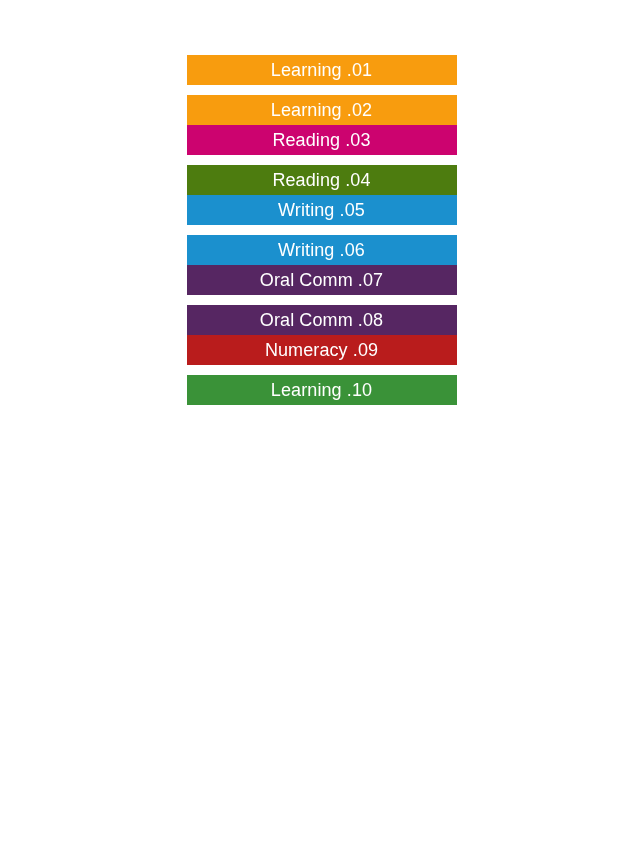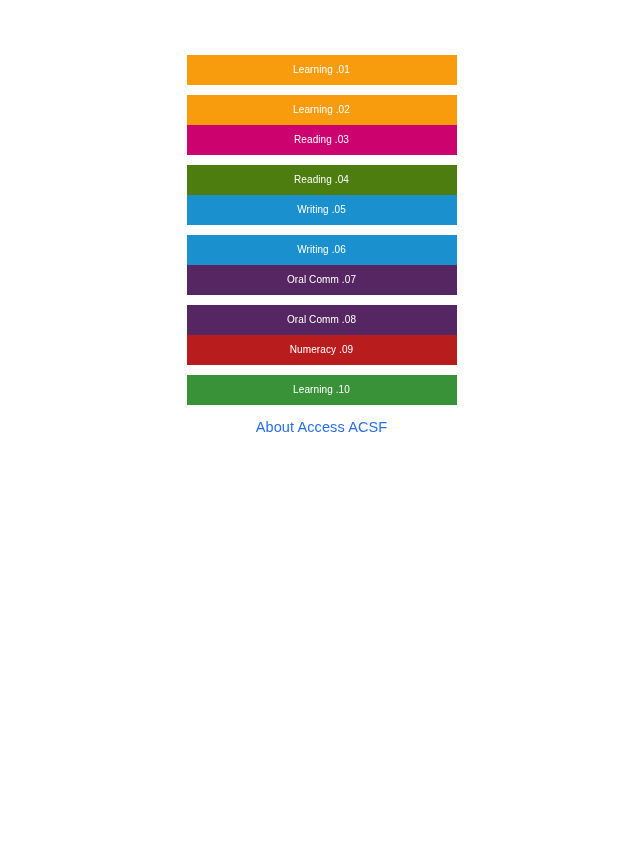--- a/index.html
+++ b/index.html
@@ -44,21 +44,21 @@
   }
 
   .bar {
     width: 270px;
     height: 30px;
     box-sizing: border-box;
     display: flex;
     align-items: center;
     justify-content: center;
     color: #ffffff;
-    font-size: 10px;
+    font-size: 18px;
     line-height: 1;
     letter-spacing: 0.1px;
     text-align: center;
     cursor: pointer;
     user-select: none;
     border: 0;
     padding: 0;
     font-family: "Liberation Sans", sans-serif;
   }
 
@@ -108,19 +108,16 @@
     <div class="group">
       <div class="bar" style="background-color: rgb(86, 38, 98);">Oral Comm .07</div>
       <div class="bar" style="background-color: rgb(86, 38, 98);">Oral Comm .08</div>
     </div>
 
     <div class="group">
       <div class="bar" style="background-color: #b91c1c;">Numeracy .09</div>
       <div class="bar" style="background-color: rgb(58, 146, 56);">Learning .10</div>
     </div>
 
-    <div class="about-wrap">
-      <a class="about-link" href="#" style="color: rgb(43, 109, 232);">About Access ACSF</a>
-    </div>
 
   </div>
 
 </div>
 
 </body></html>

